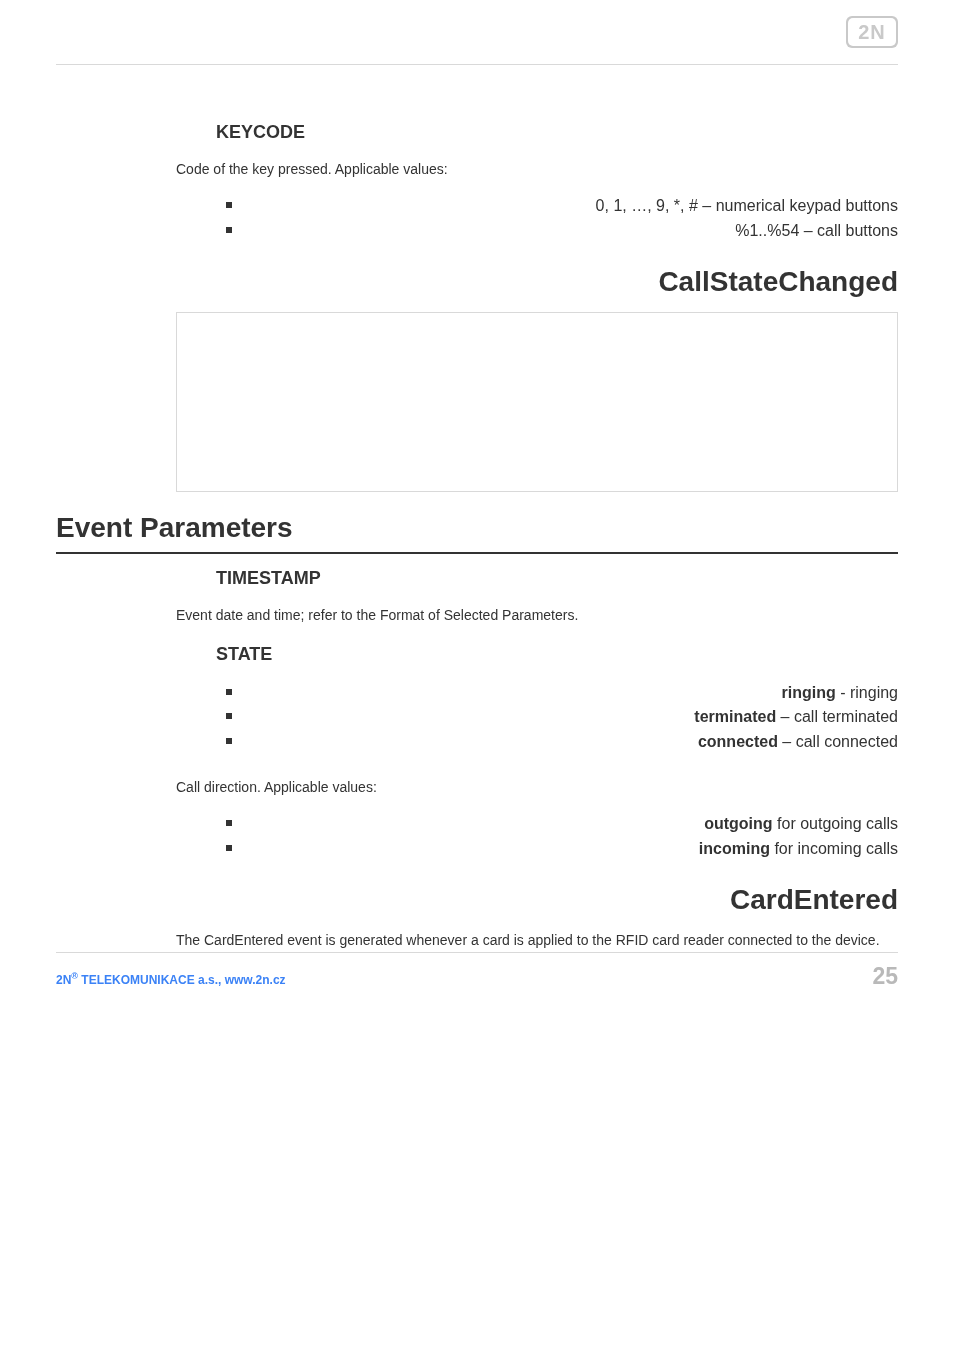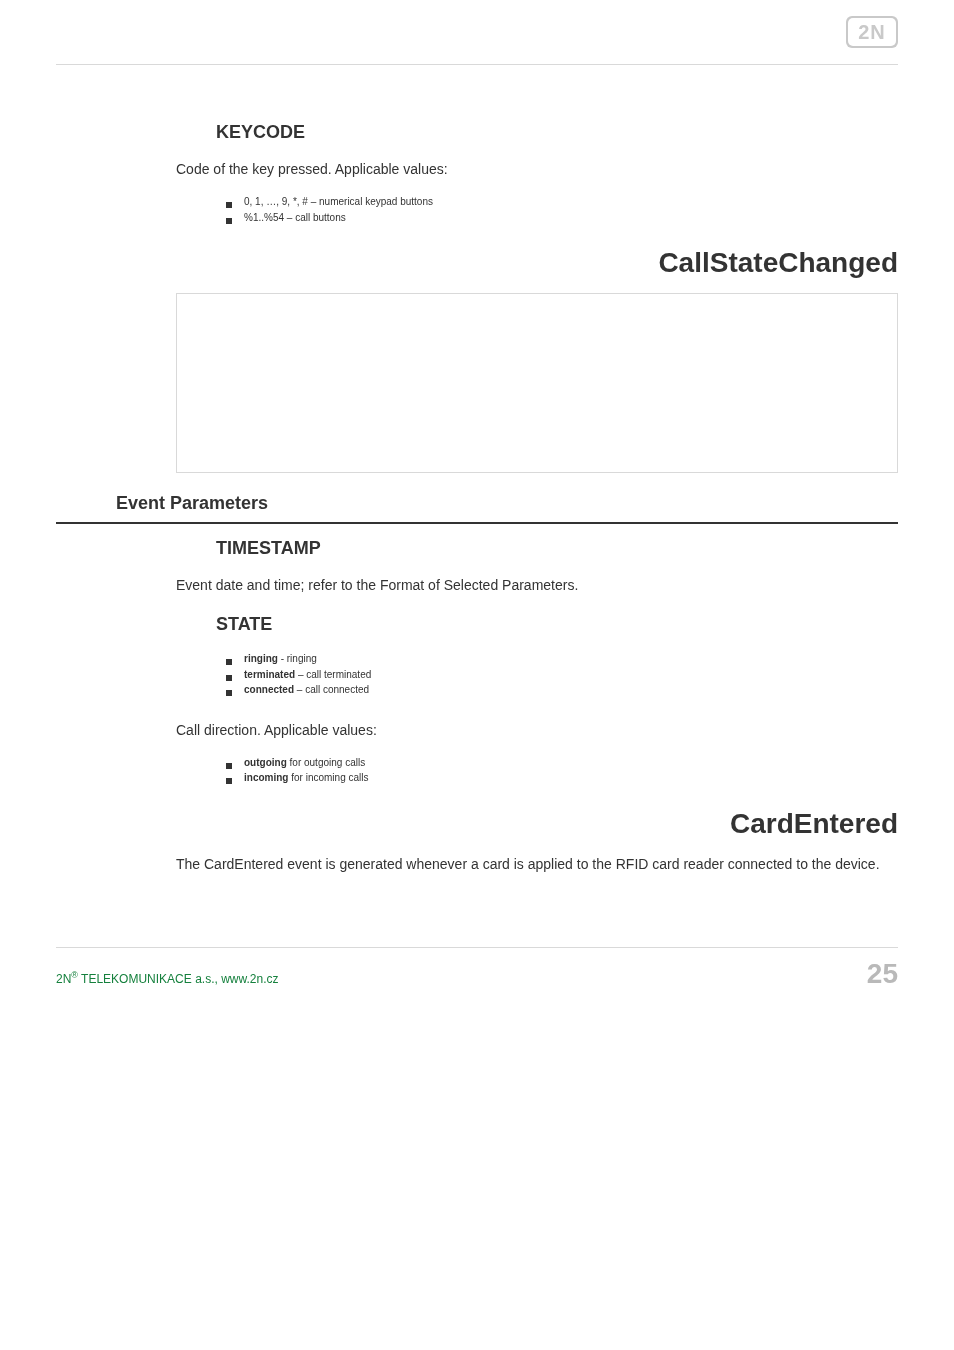--- a/index.html
+++ b/index.html
@@ -6,33 +6,33 @@
   html, body { width: 954px; height: 1350px; background: #fff; font-family: Verdana, Geneva, sans-serif; color: #333; }
   .page { position: relative; width: 954px; height: 1026px; padding: 36px 56px 0 56px; }
   .header-rule { position: absolute; top: 64px; left: 56px; right: 56px; border-top: 1px solid #d9d9d9; }
   .logo { position: absolute; top: 16px; right: 56px; }
   .content { margin-top: 86px; }
   .h4 { font-family: Arial, Helvetica, sans-serif; font-weight: bold; font-size: 18px; color: #333; margin: 0 0 16px 0; }
   .h4-block { margin-left: 160px; }
   .body-text { font-size: 14px; line-height: 1.5; margin: 0 0 14px 0; }
   .indent { margin-left: 120px; }
   .bullets { margin-left: 170px; margin-bottom: 22px; }
-  .bullets li { list-style: none; position: relative; padding-left: 18px; font-size: 10px; line-height: 1.55; }
+  .bullets li { list-style: none; position: relative; padding-left: 18px; font-size: 16px; line-height: 1.55; text-align: right; }
   .bullets li::before { content: ""; position: absolute; left: 0; top: 8px; width: 6px; height: 6px; background: #333; }
   .h1 { font-family: Arial, Helvetica, sans-serif; font-weight: bold; font-size: 28px; color: #333; margin: 8px 0 14px 0; text-align: right; }
   .h2-wrap { margin: 20px 0 8px 0; }
-  .h2 { font-family: Arial, Helvetica, sans-serif; font-weight: bold; font-size: 18px; color: #333; margin-left: 60px; padding-bottom: 6px; }
+  .h2 { font-family: Arial, Helvetica, sans-serif; font-weight: bold; font-size: 28px; color: #333; padding-bottom: 6px; }
   .h2-rule { border-top: 2px solid #333; margin-top: 2px; }
   .box { margin-left: 120px; border: 1px solid #d9d9d9; height: 180px; margin-bottom: 18px; }
   .footer { position: absolute; left: 56px; right: 56px; bottom: 36px; }
   .footer-rule { border-top: 1px solid #d9d9d9; margin-bottom: 10px; }
   .footer-row { display: flex; justify-content: space-between; align-items: baseline; }
-  .footer-left { font-size: 12px; font-weight: normal; color: #15803d; }
+  .footer-left { font-size: 12px; font-weight: bold; color: #3b82f6; }
   .footer-left sup { font-size: 9px; vertical-align: super; }
-  .footer-right { font-family: Arial, Helvetica, sans-serif; font-size: 28px; font-weight: bold; color: #b9b9b9; }
+  .footer-right { font-family: Arial, Helvetica, sans-serif; font-size: 23px; font-weight: bold; color: #b9b9b9; }
   b { font-weight: bold; }
 </style>
 </head>
 <body>
 
 <div class="page">
   <div class="logo">
     <svg width="52" height="32" viewBox="0 0 52 32">
       <rect x="0" y="0" width="52" height="32" rx="6" fill="#c9c9c9"></rect>
       <rect x="2" y="2" width="48" height="28" rx="5" fill="#ffffff"></rect>

